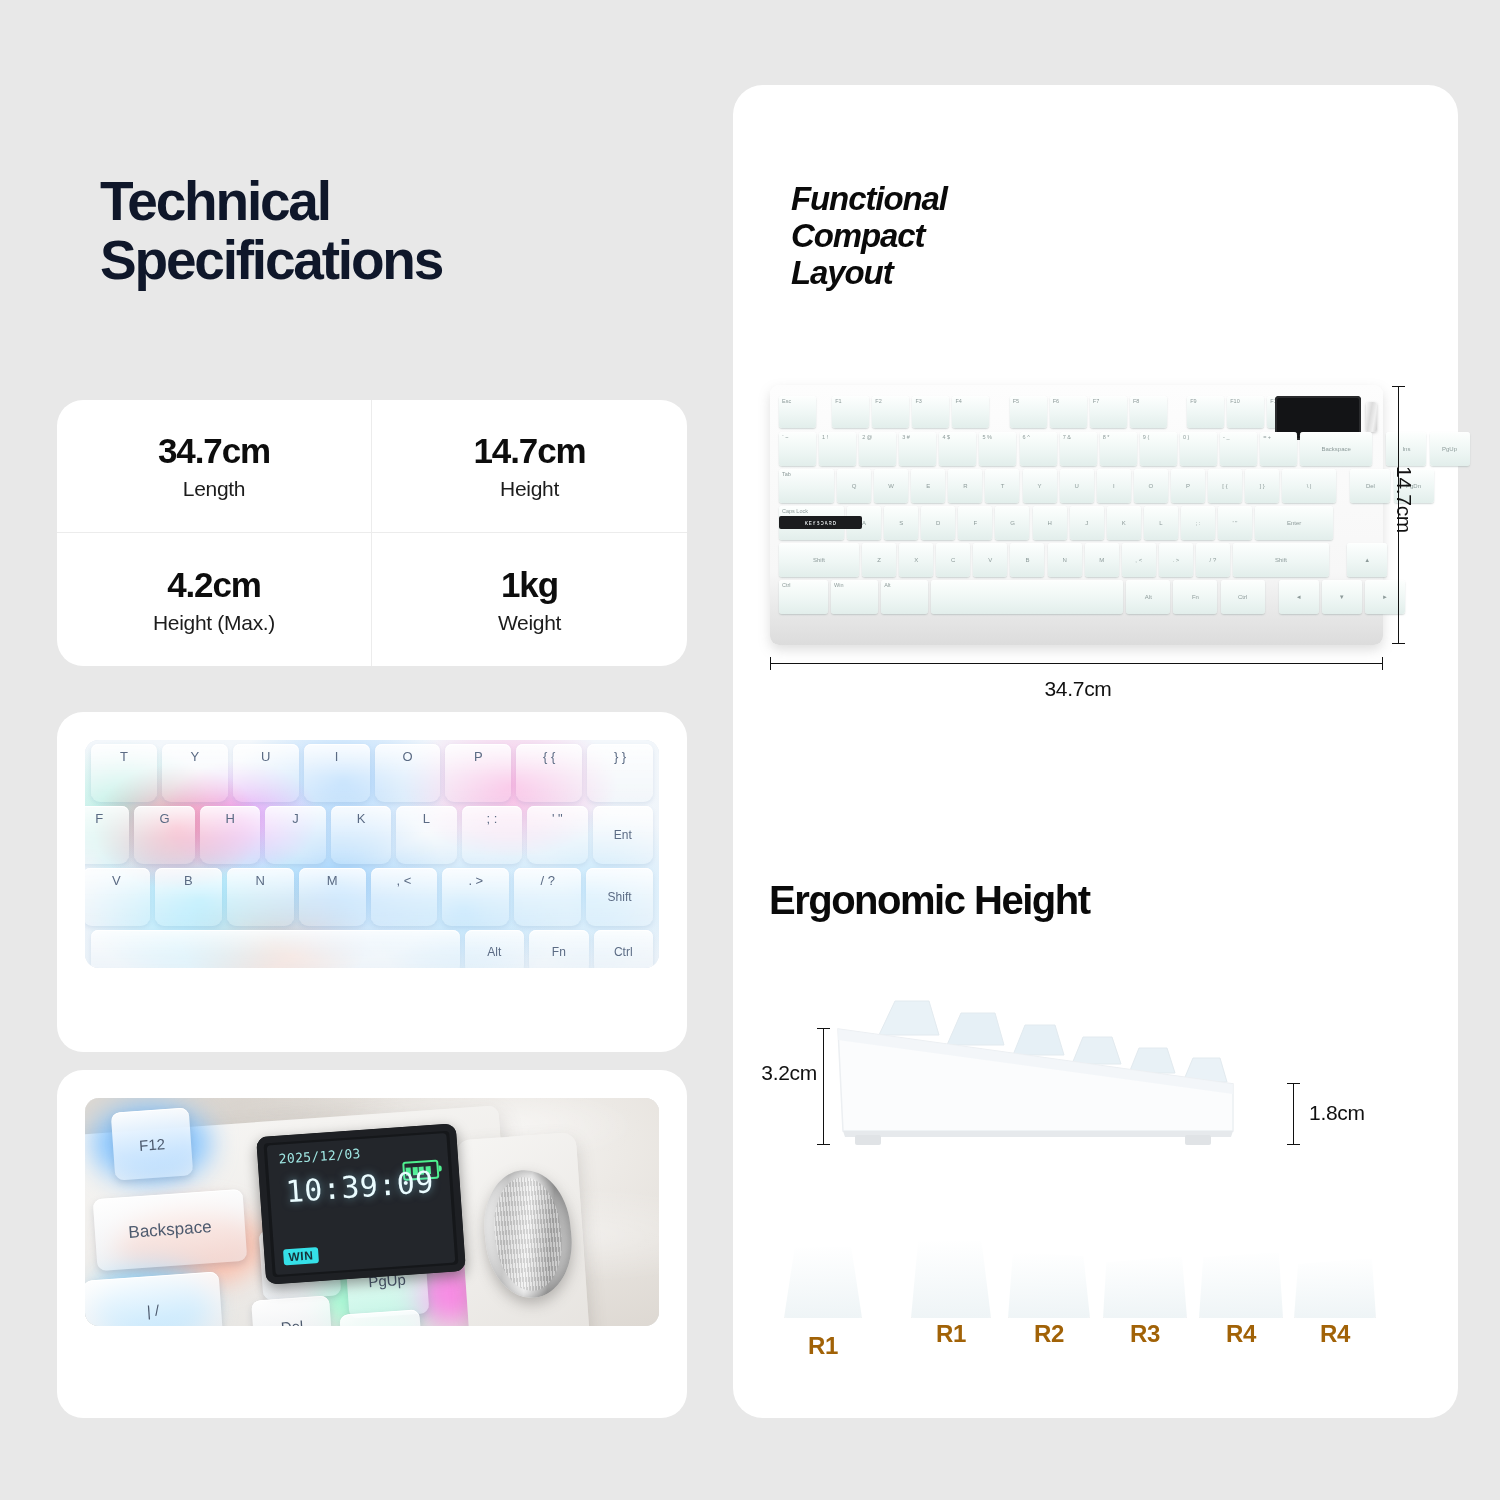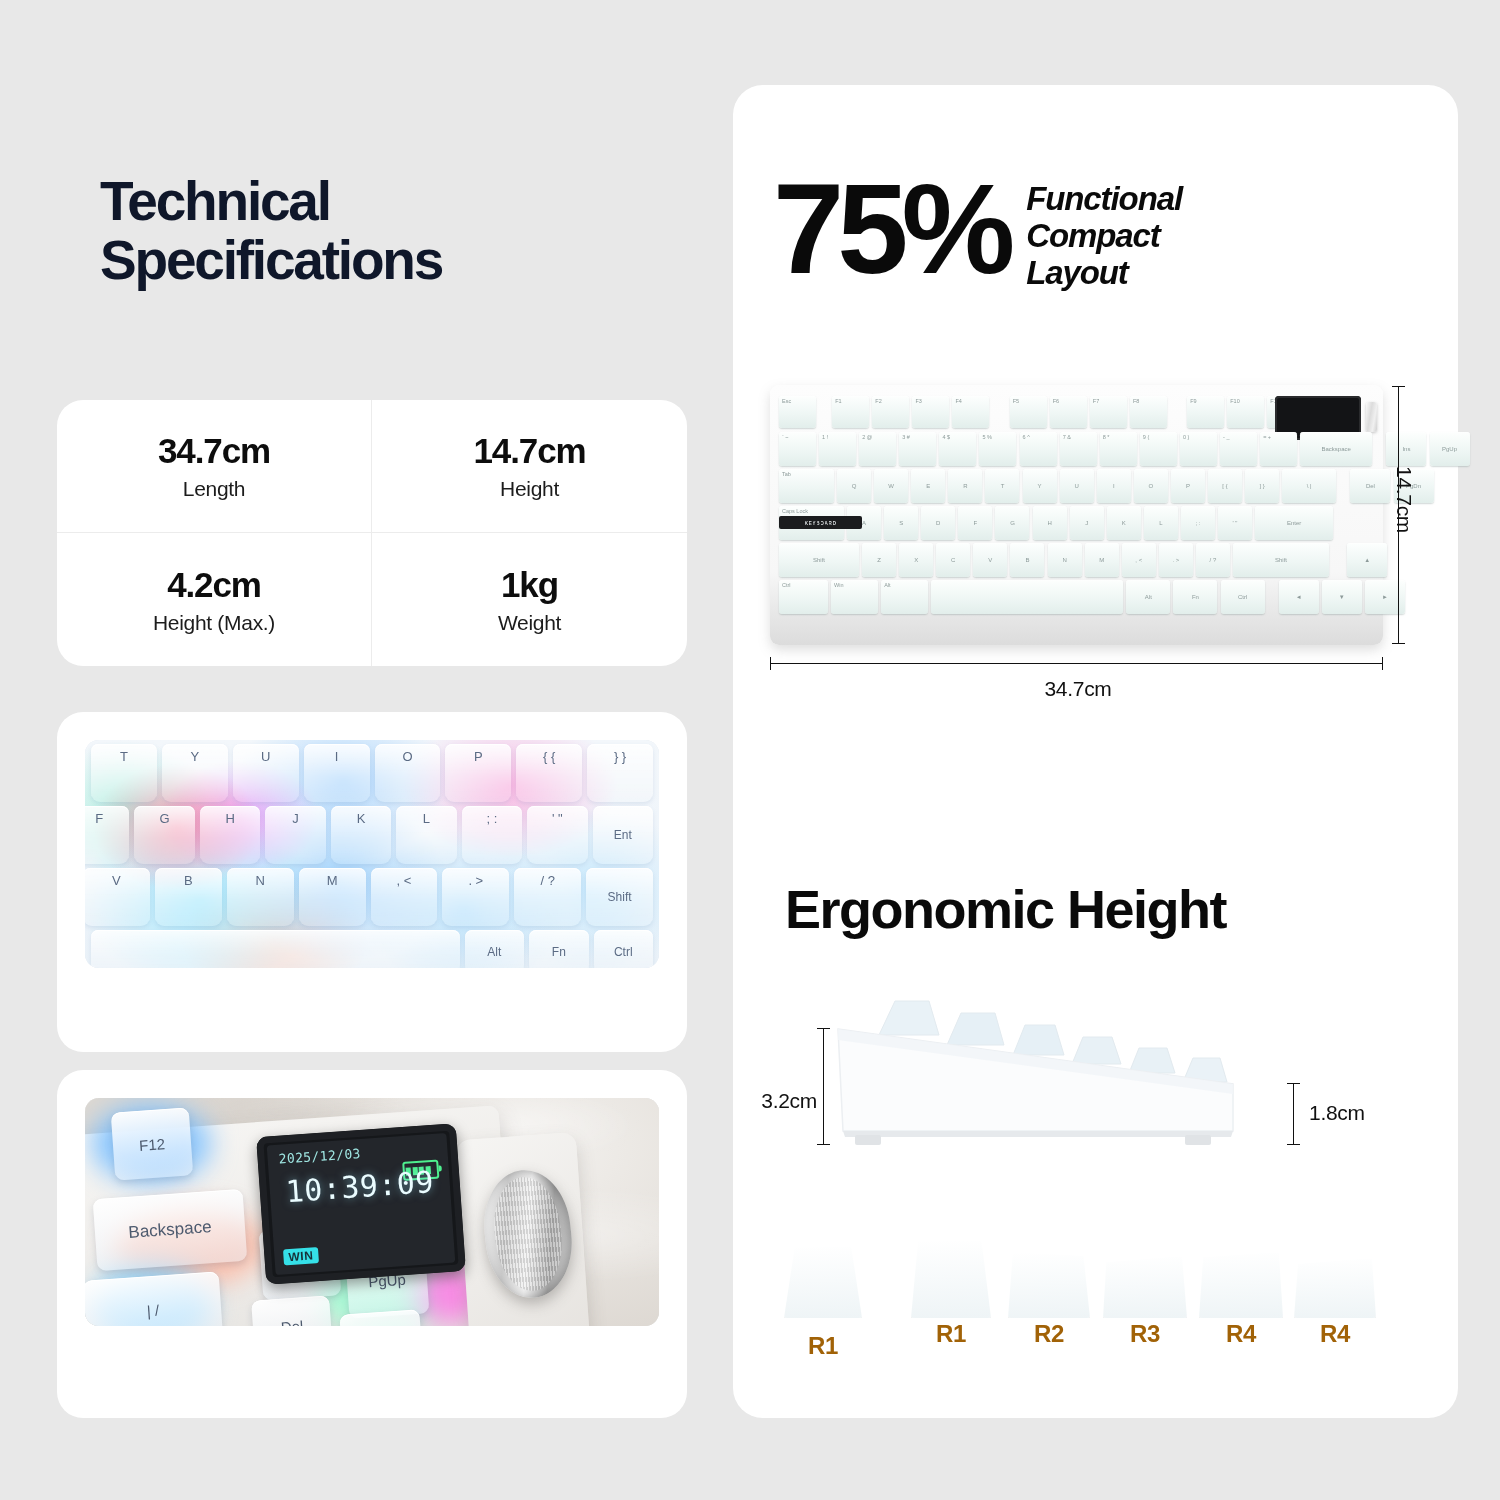--- a/index.html
+++ b/index.html
@@ -159,21 +159,21 @@
   
   .dim-v{position:absolute;width:1px;background:#111;}
   .dim-v:before,.dim-v:after{content:"";position:absolute;left:-6px;width:13px;height:1px;background:#111;}
   .dim-v:before{top:0;} .dim-v:after{bottom:0;}
   .dim-h{position:absolute;height:1px;background:#111;}
   .dim-h:before,.dim-h:after{content:"";position:absolute;top:-6px;height:13px;width:1px;background:#111;}
   .dim-h:before{left:0;} .dim-h:after{right:0;}
   .dim-label{position:absolute;font-size:21px;color:#111;letter-spacing:-.3px;white-space:nowrap;}
   .dim-label.rot{transform:rotate(90deg);transform-origin:center;}
 
-  #ergo-title{position:absolute;left:52px;top:793px;font-size:54px;font-weight:700;
+  #ergo-title{position:absolute;left:36px;top:793px;font-size:40px;font-weight:700;
     letter-spacing:-1.5px;color:#0a0a0a;}
 
   
   #profiles{position:absolute;left:775px;top:1188px;width:640px;height:130px;}
   .prof{position:absolute;bottom:0;}
   .prof .cap{position:relative;margin:0 auto;
     background:linear-gradient(178deg,#ffffff 0%,#f7fafb 48%,#eef4f6 100%);
     box-shadow:inset 0 1px 0 rgba(255,255,255,1),0 2px 5px rgba(140,150,155,.30);}
   .prof .lab{position:absolute;left:0;right:0;top:86px;text-align:center;
     font-size:24px;font-weight:700;color:#a16207;letter-spacing:-.4px;}
@@ -291,21 +291,20 @@
           <div class="scr-time">10:39:09</div>
           <div class="scr-win">WIN</div>
         </div>
       </div>
     </div>
   </div>
 
   <div class="card" id="right-card">
 
     <div id="hero">
-      <div id="hero-num">75%</div>
       <div id="hero-sub">
         <div>Functional</div>
         <div>Compact</div>
         <div>Layout</div>
       </div>
     </div>
 
     <div id="kb-top">
       <div class="kbt-case"></div>
       <div class="kbt-plate">
@@ -446,21 +445,21 @@
 
       <path d="M105,84 L500,139 L500,186 L110,186 Z" fill="#fbfcfd" stroke="#eceff2" stroke-width="1.5"></path>
       <path d="M105,84 L500,139 L500,149 L105,95 Z" fill="#f2f5f8" opacity=".9"></path>
       <path d="M110,186 L500,186 L498,192 L112,192 Z" fill="#e6e9ec"></path>
 
       <rect x="122" y="190" width="26" height="10" rx="2" fill="#e0e3e6"></rect>
       <rect x="452" y="190" width="26" height="10" rx="2" fill="#e0e3e6"></rect>
     </svg>
 
     <div class="dim-v" style="left:90px;top:943px;height:117px;"></div>
-    <div class="dim-label" style="left:0px;top:1004px;width:84px;text-align:right;">3.2cm</div>
+    <div class="dim-label" style="left:0px;top:976px;width:84px;text-align:right;">3.2cm</div>
 
     <div class="dim-v" style="left:560px;top:998px;height:62px;"></div>
     <div class="dim-label" style="left:576px;top:1016px;">1.8cm</div>
 
     <div id="profiles" style="left:42px;top:1103px;width:640px;height:130px;">
 
       <div class="prof" style="left:0px;width:96px;">
         <div class="cap" style="width:78px;height:72px;clip-path:polygon(14% 0,86% 0,100% 100%,0 100%);border-radius:6px 6px 3px 3px;"></div>
         <div class="lab">R1</div>
       </div>

